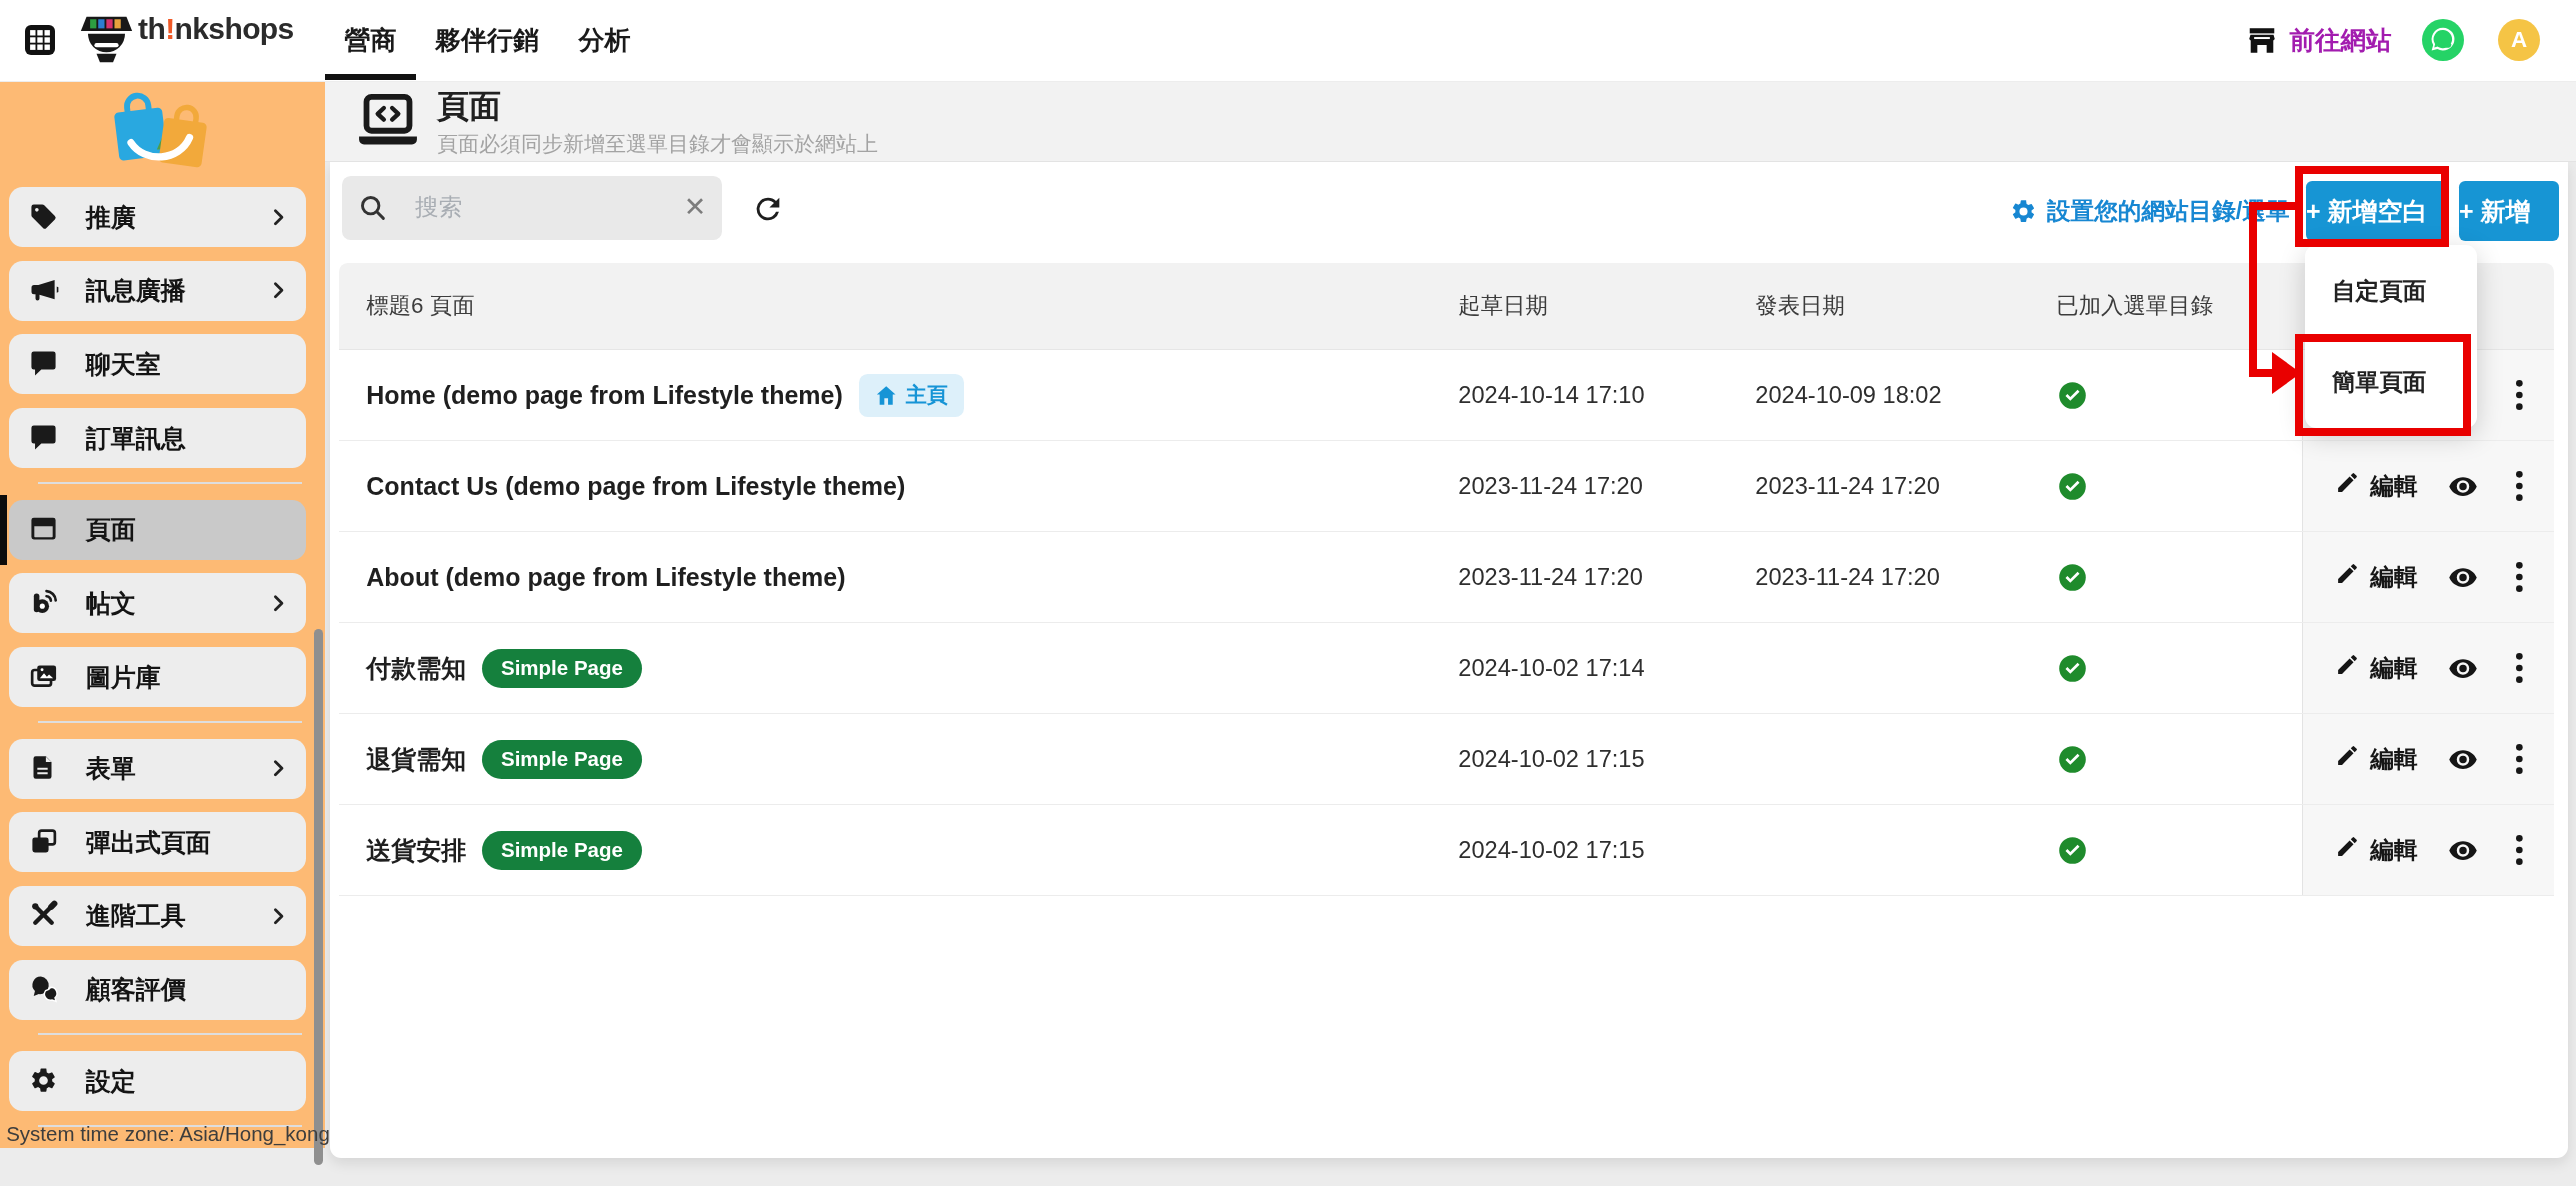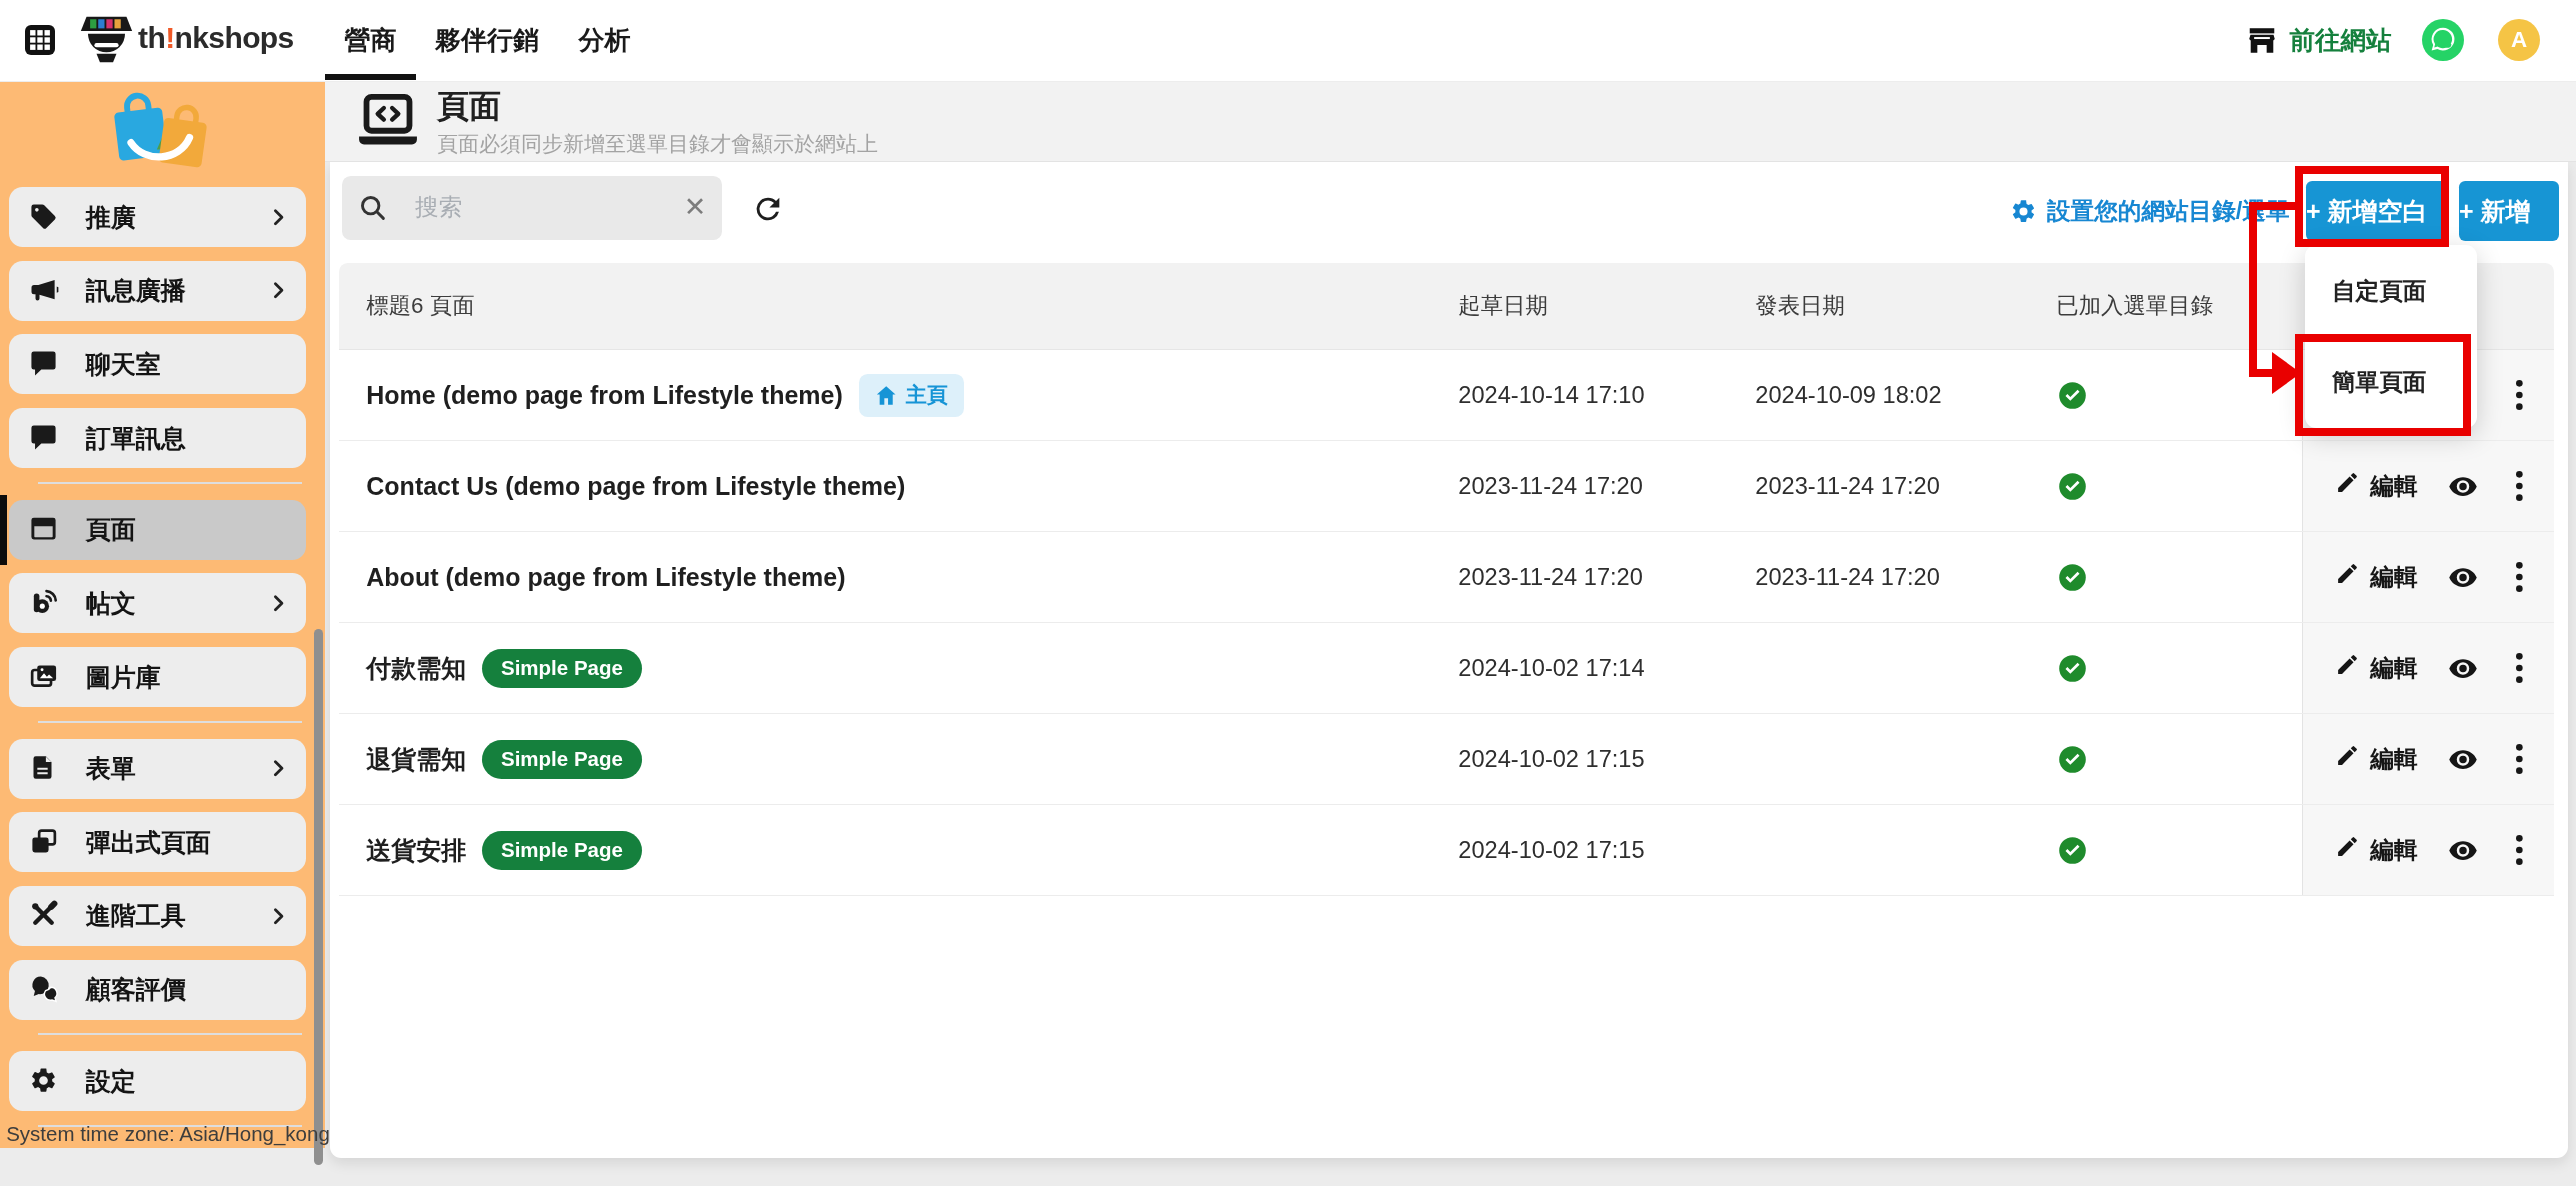--- a/index.html
+++ b/index.html
@@ -9,28 +9,28 @@
     font-family:"Liberation Sans","DejaVu Sans",sans-serif;
     -webkit-font-smoothing:antialiased;
   }
   .abs{position:absolute;}
   svg{display:block;}
 
   
   .topbar{position:absolute;left:0;top:0;width:2576px;height:81px;background:#fff;border-bottom:1.2px solid #ededed;z-index:30;}
   .grid-btn{position:absolute;left:22.4px;top:22.4px;width:36px;height:36px;cursor:pointer;}
   .shoplogo{position:absolute;left:78px;top:11.2px;}
-  .logo-text{position:absolute;left:138px;top:21px;font-size:30px;font-weight:700;color:#2b2b2b;letter-spacing:-0.6px;}
+  .logo-text{position:absolute;left:138px;top:12px;font-size:30px;font-weight:700;color:#2b2b2b;letter-spacing:-0.6px;}
   .logo-text .bang{color:#f05a28;}
   .tab{position:absolute;top:0;height:80px;display:flex;align-items:center;justify-content:center;font-size:26px;font-weight:700;color:#1a1a1a;cursor:pointer;}
   .tab-1{left:325px;width:91px;}
   .tab-2{left:421px;width:132px;}
   .tab-3{left:567px;width:75px;}
   .tab.active::after{content:"";position:absolute;left:0;right:0;bottom:0;height:5.6px;background:#111;}
-  .visit{position:absolute;left:2247px;top:0;height:81px;display:flex;align-items:center;gap:12.4px;font-size:25.5px;font-weight:700;color:#15803d;cursor:pointer;}
+  .visit{position:absolute;left:2247px;top:0;height:81px;display:flex;align-items:center;gap:12.4px;font-size:25.5px;font-weight:700;color:#a21caf;cursor:pointer;}
   .wa-btn{position:absolute;left:2422px;top:19px;width:42px;height:42px;cursor:pointer;}
   .avatar{position:absolute;left:2498px;top:19px;width:42px;height:42px;border-radius:50%;background:#f5c445;display:flex;align-items:center;justify-content:center;color:#fff;font-size:22.4px;font-weight:700;cursor:pointer;}
 
   
   .sidebar{position:absolute;left:0;top:81px;width:325px;height:1067px;background:#fdba74;z-index:20;}
   .side-logo{position:absolute;left:100px;top:10px;}
   .nav{position:absolute;left:8.7px;top:106px;width:297px;}
   .nav-item{position:relative;display:flex;align-items:center;height:60px;background:#ededed;border-radius:13.7px;margin-bottom:13.7px;padding:0 16px 0 20px;cursor:pointer;box-sizing:border-box;}
   .nav-item .ico{width:31px;height:31px;flex:none;}
   .nav-item .lbl{margin-left:26px;font-size:25px;font-weight:700;color:#141414;flex:1;white-space:nowrap;}

